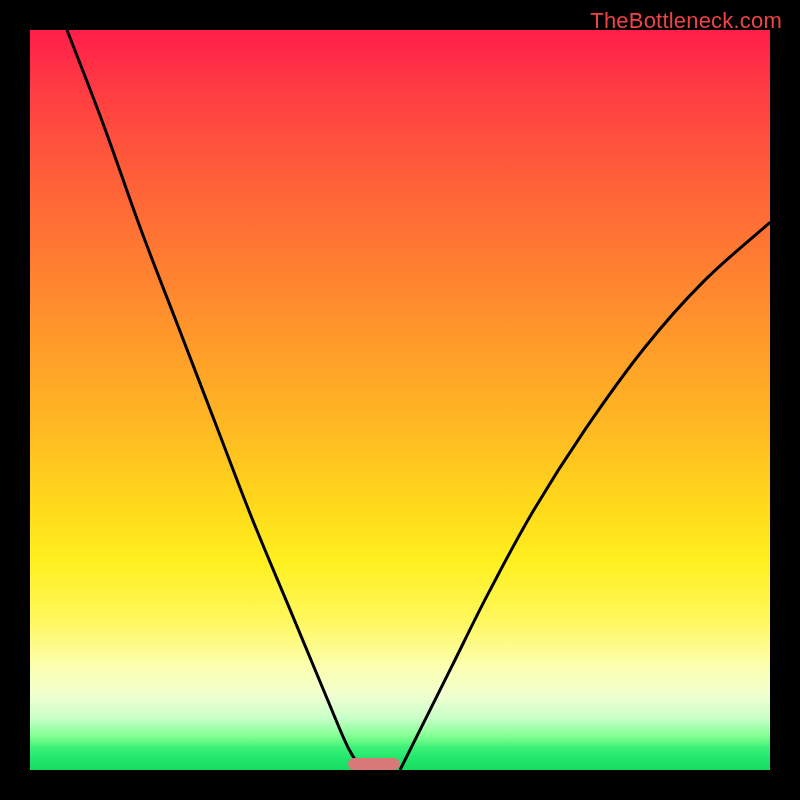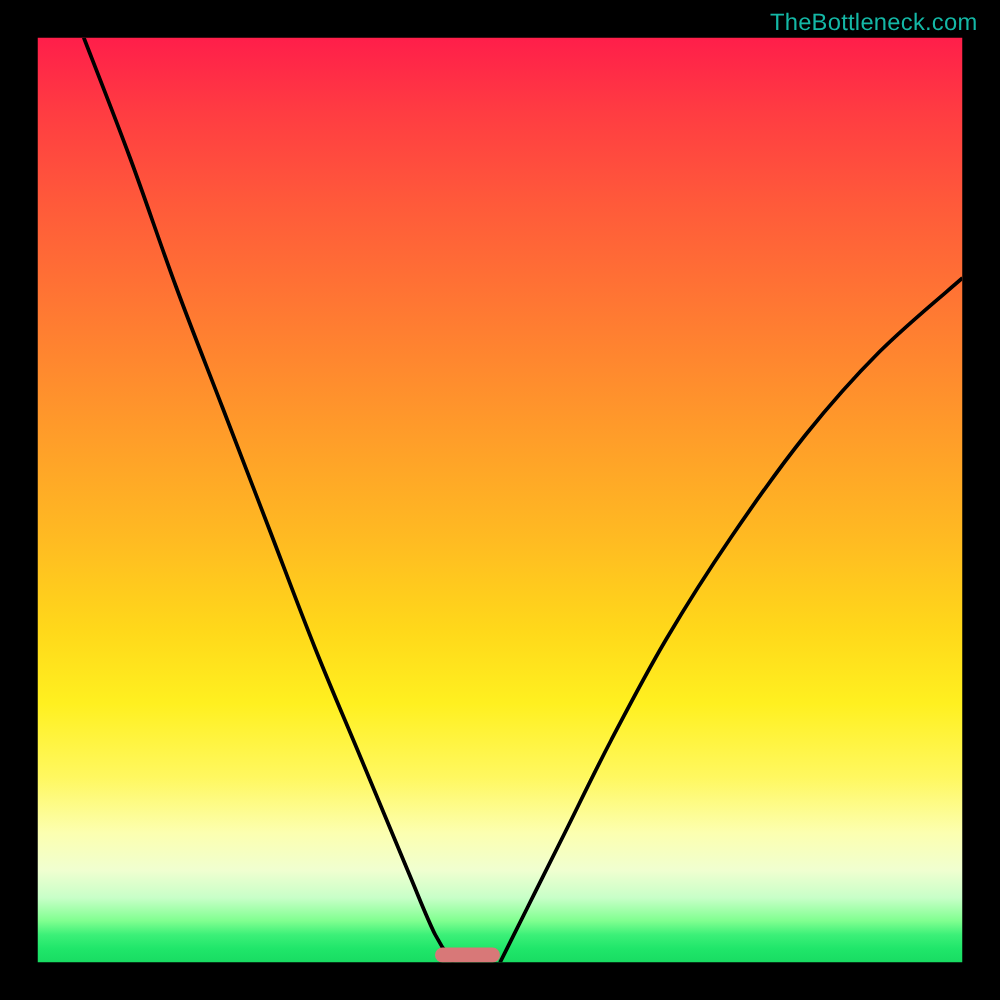--- a/index.html
+++ b/index.html
@@ -8,22 +8,22 @@
     width: 800px;
     height: 800px;
     background: #000;
     position: relative;
     font-family: Arial, sans-serif;
   }
   .watermark {
     position: absolute;
     top: 8px;
     right: 18px;
-    color: #14b8a6;
-    font-size: 19px;
+    color: #ef4444;
+    font-size: 22px;
     font-weight: 500;
     z-index: 10;
     letter-spacing: 0.2px;
   }
   .plot-area {
     position: absolute;
     left: 30px;
     top: 30px;
     width: 740px;
     height: 740px;

